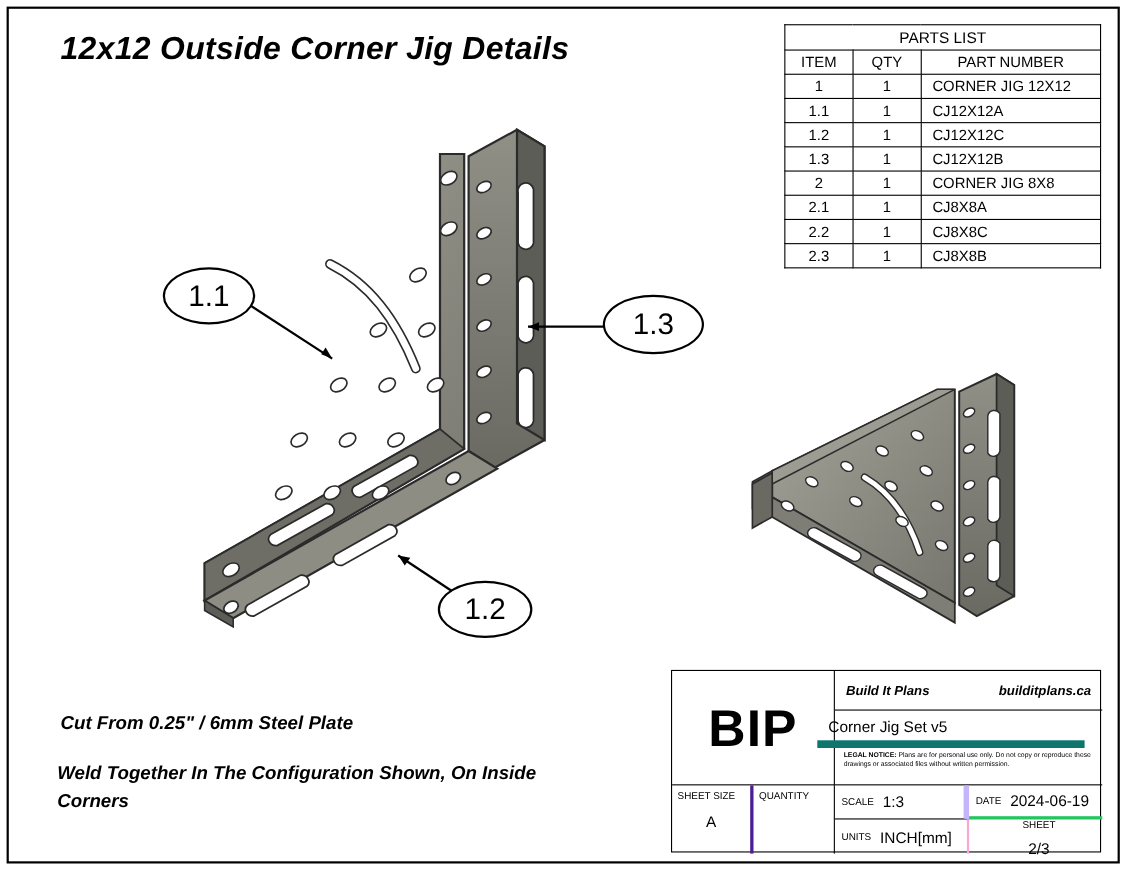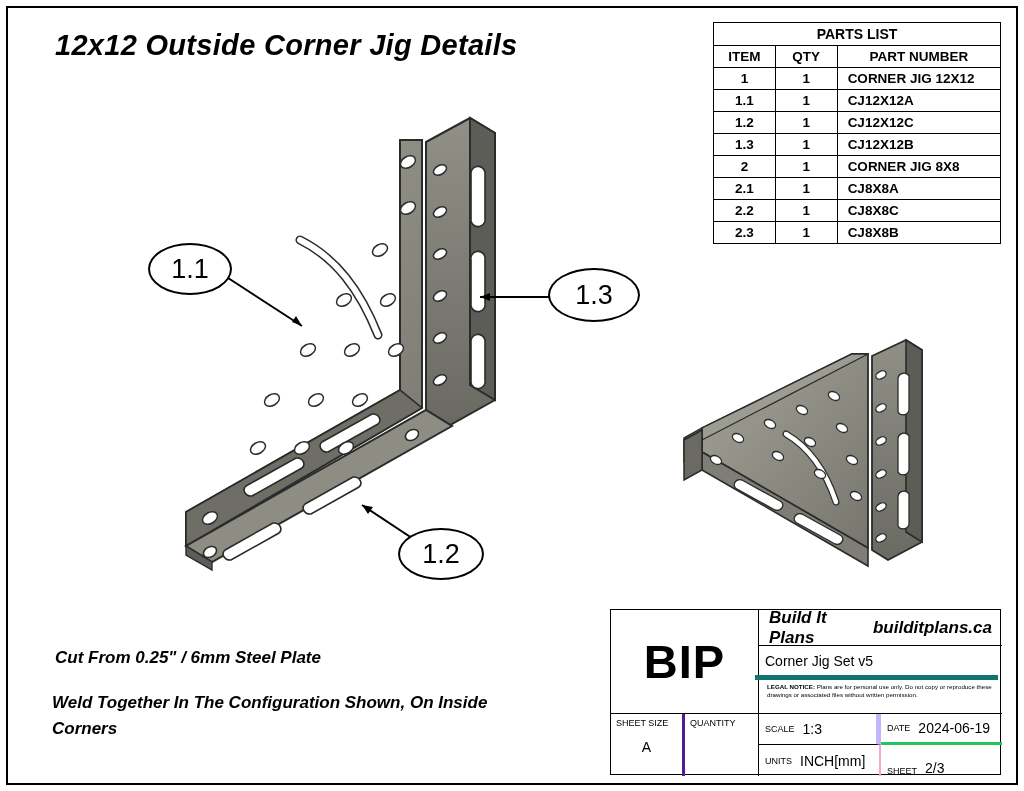--- a/index.html
+++ b/index.html
@@ -36,21 +36,21 @@
     position: absolute;
     left: 713px; top: 22px;
     width: 288px;
     border-collapse: collapse;
     font-size: 13.5px;
   }
   .parts-list td, .parts-list th {
     border: 1px solid #000;
     padding: 3px 4px;
     text-align: center;
-    font-weight: bold;
+    font-weight: normal;
     height: 22px;
   }
   .parts-list .pl-title {
     font-size: 14px;
   }
   .parts-list col.c-item { width: 62px; }
   .parts-list col.c-qty  { width: 62px; }
   .parts-list col.c-part { width: 164px; }
   .parts-list td.part-cell { text-align: left; padding-left: 10px; }
 
@@ -84,28 +84,28 @@
   }
   .tb-company {
     position: absolute;
     left: 148px; top: 0;
     width: 243px; height: 36px;
     border-bottom: 1px solid #000;
     display: flex; align-items: center;
     padding: 0 10px;
     font-style: italic;
     font-weight: bold;
-    font-size: 17px;
+    font-size: 12px;
     justify-content: space-between;
   }
   .tb-project {
     position: absolute;
-    left: 144px; top: 36px;
+    left: 132px; top: 36px;
     width: 243px; height: 34px;
-    border-bottom: 5px solid #0f766e;
+    border-bottom: 7px solid #0f766e;
     display: flex; align-items: center;
     padding: 0 10px;
     font-size: 14px;
   }
   .tb-legal {
     position: absolute;
     left: 148px; top: 70px;
     width: 243px; height: 34px;
     border-bottom: 1.5px solid #000;
     padding: 3px 8px;
@@ -156,22 +156,23 @@
     left: 148px; top: 135px;
     width: 122px; height: 31px;
     border-right: 2px solid #f9a8d4;
     display: flex; align-items: center; gap: 8px;
     padding-left: 6px;
   }
   .tb-sheet {
     position: absolute;
     left: 270px; top: 135px;
     width: 121px; height: 31px;
-    display: flex; align-items: flex-end; gap: 8px;
+    display: flex; align-items: center; gap: 8px;
     padding-left: 6px;
+    flex-direction: column;
   }
   .mini-label { font-size: 9px; }
   .mini-value { font-size: 14px; }
 
   
   .balloon {
     position: absolute;
     border: 2px solid #000;
     border-radius: 50%;
     background: #fff;

